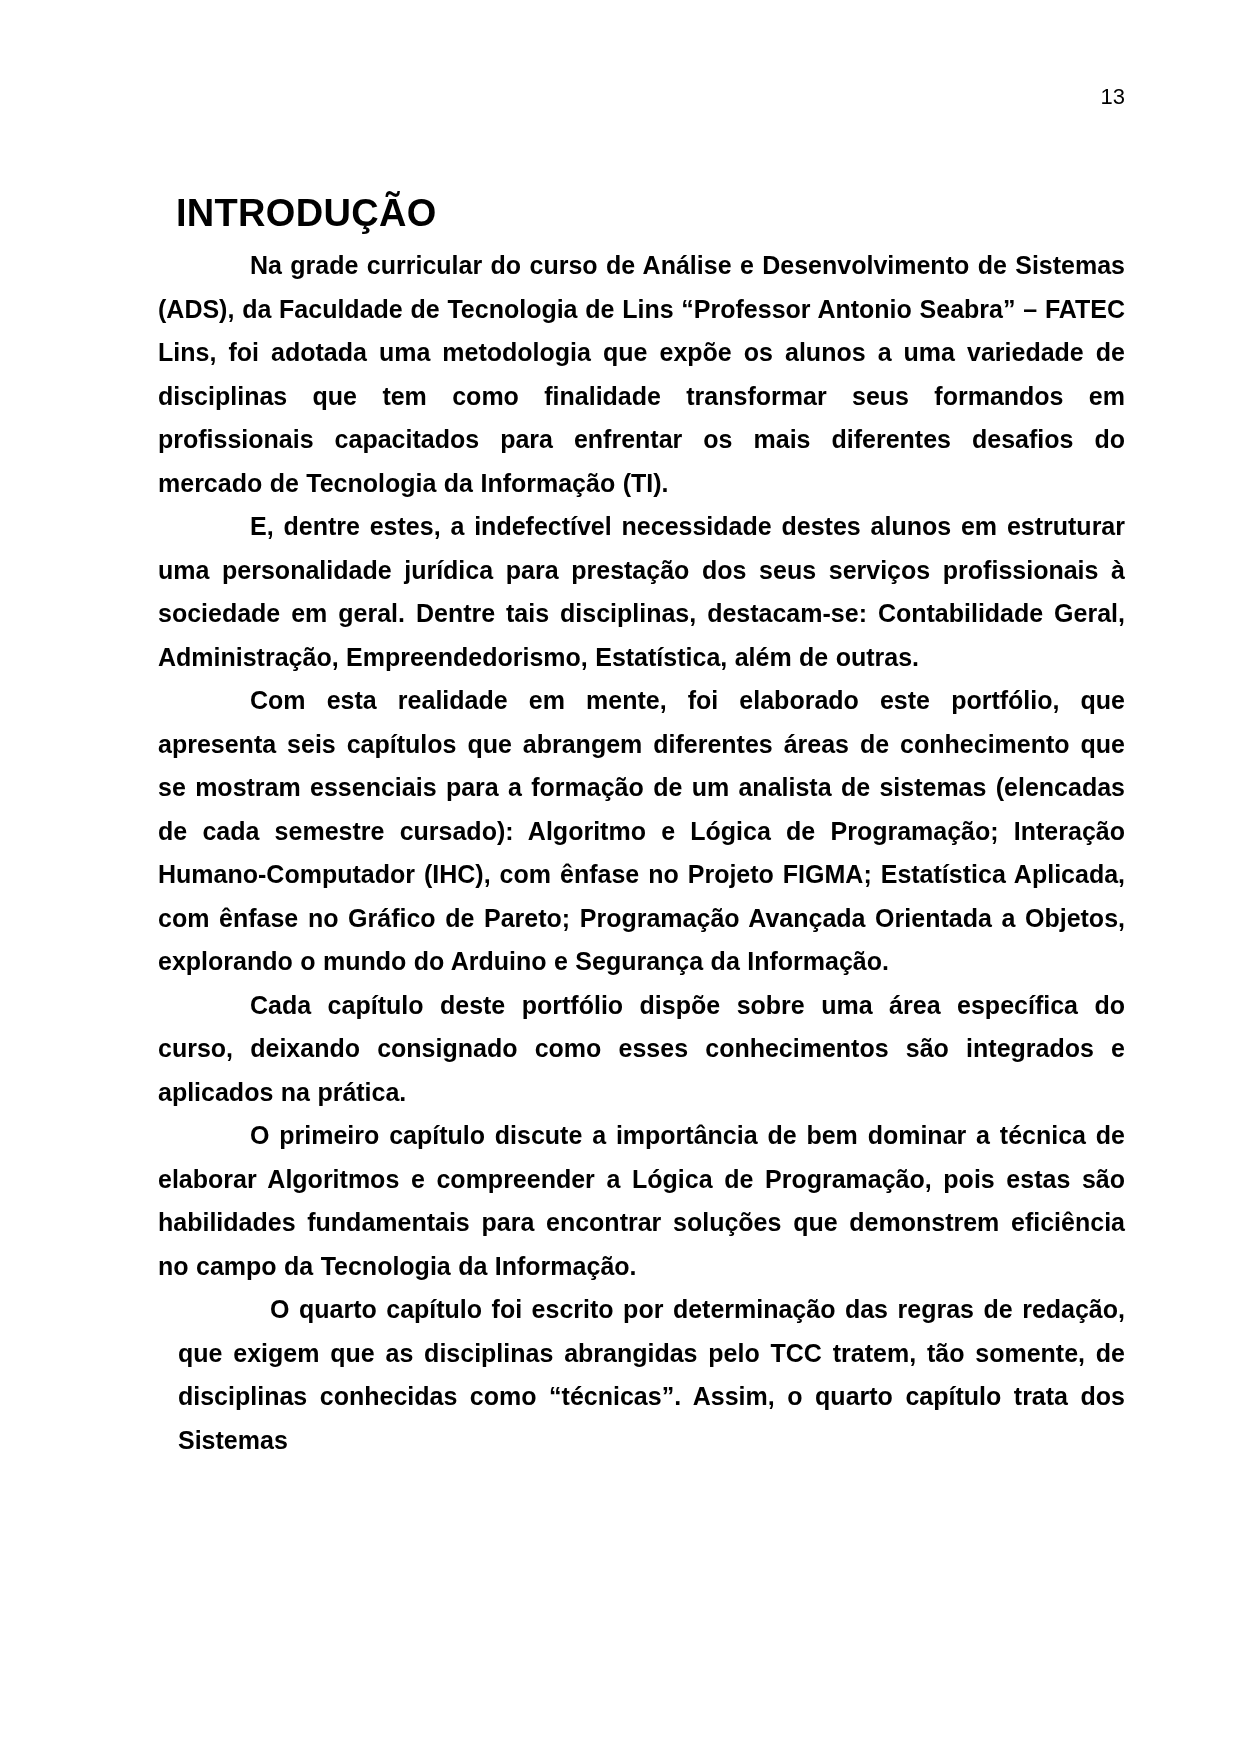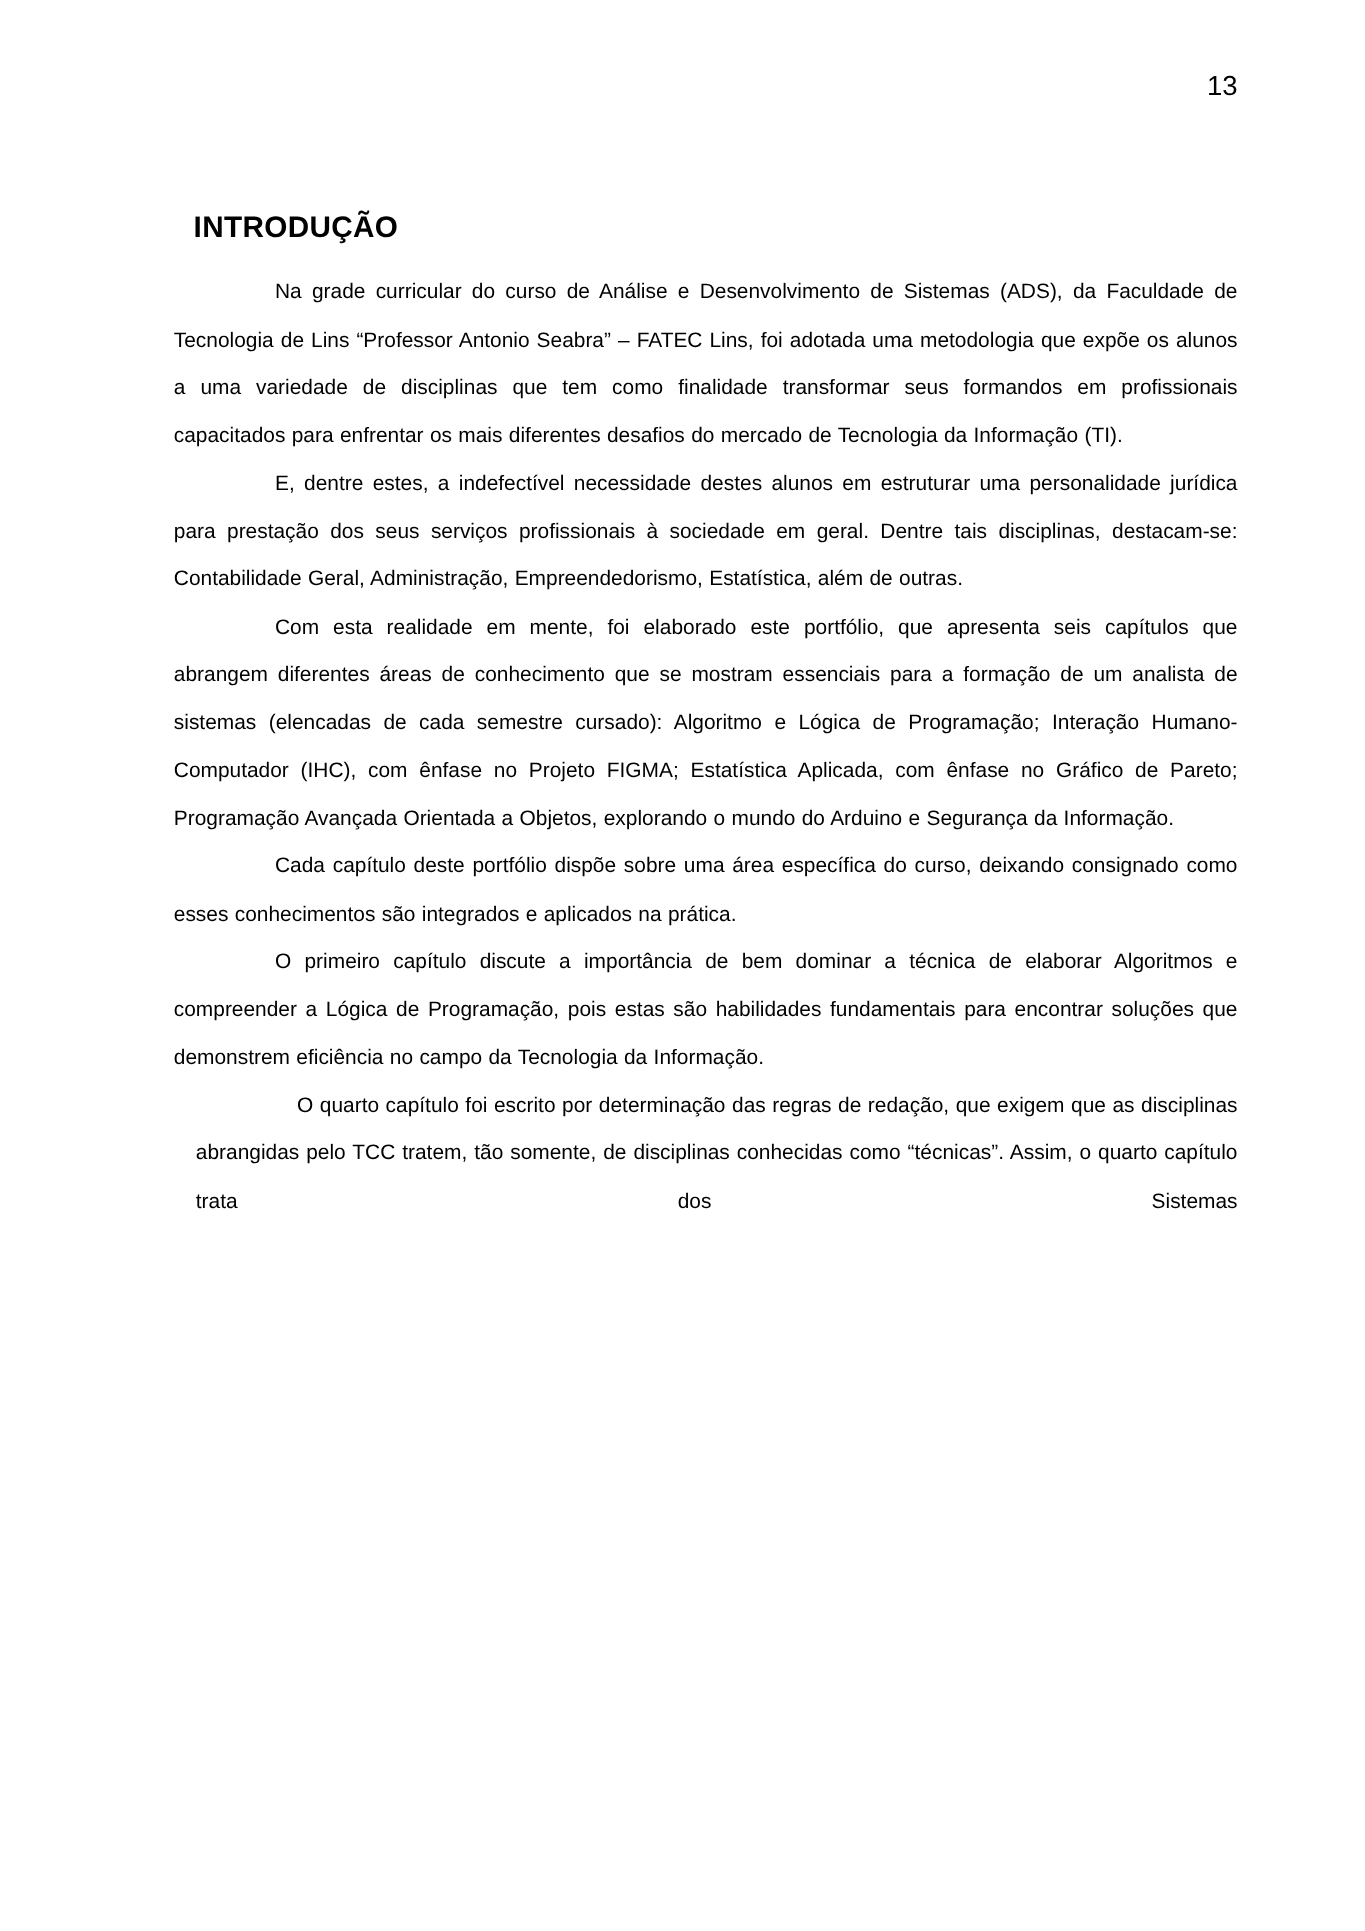--- a/index.html
+++ b/index.html
@@ -7,45 +7,46 @@
     width: 1241px;
     height: 1755px;
     position: relative;
     background: #ffffff;
     color: #000000;
     font-family: "Liberation Sans", sans-serif;
     overflow: hidden;
   }
   .page-number {
     position: absolute;
-    top: 65px;
+    top: 84px;
     left: 158px;
     width: 967px;
     text-align: right;
-    font-size: 25px;
+    font-size: 22px;
     line-height: 26px;
   }
   .section-heading {
     position: absolute;
     top: 171px;
     left: 176px;
-    font-size: 27px;
+    font-size: 38px;
     line-height: 34px;
     font-weight: bold;
     letter-spacing: 0.3px;
   }
   .body-text {
     position: absolute;
     top: 244px;
     left: 158px;
     width: 967px;
-    font-size: 19px;
+    font-size: 25px;
     line-height: 43.5px;
     text-align: justify;
     word-spacing: 0.5px;
+    font-weight: bold;
   }
   .body-text p {
     margin: 0;
     padding: 0;
     text-indent: 92px;
   }
   
   .body-text p.continues {
     text-align-last: justify;
     margin-left: 20px;

